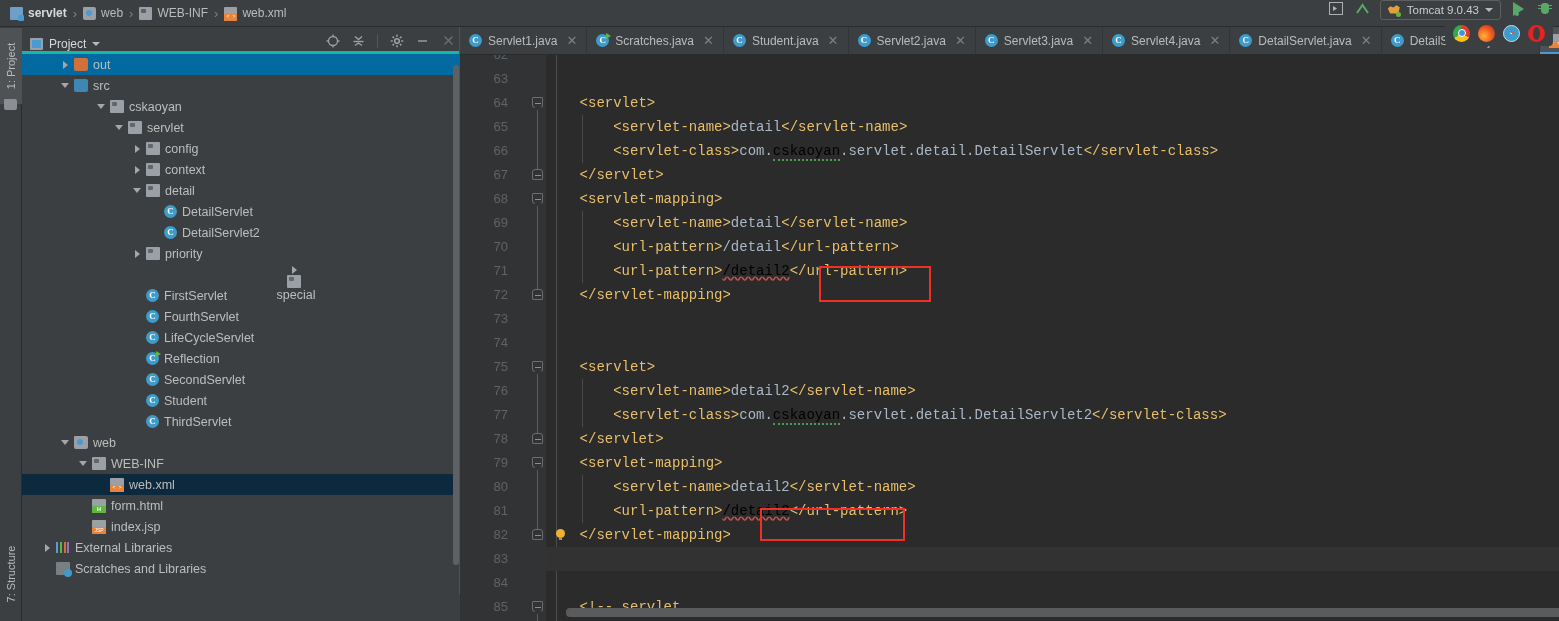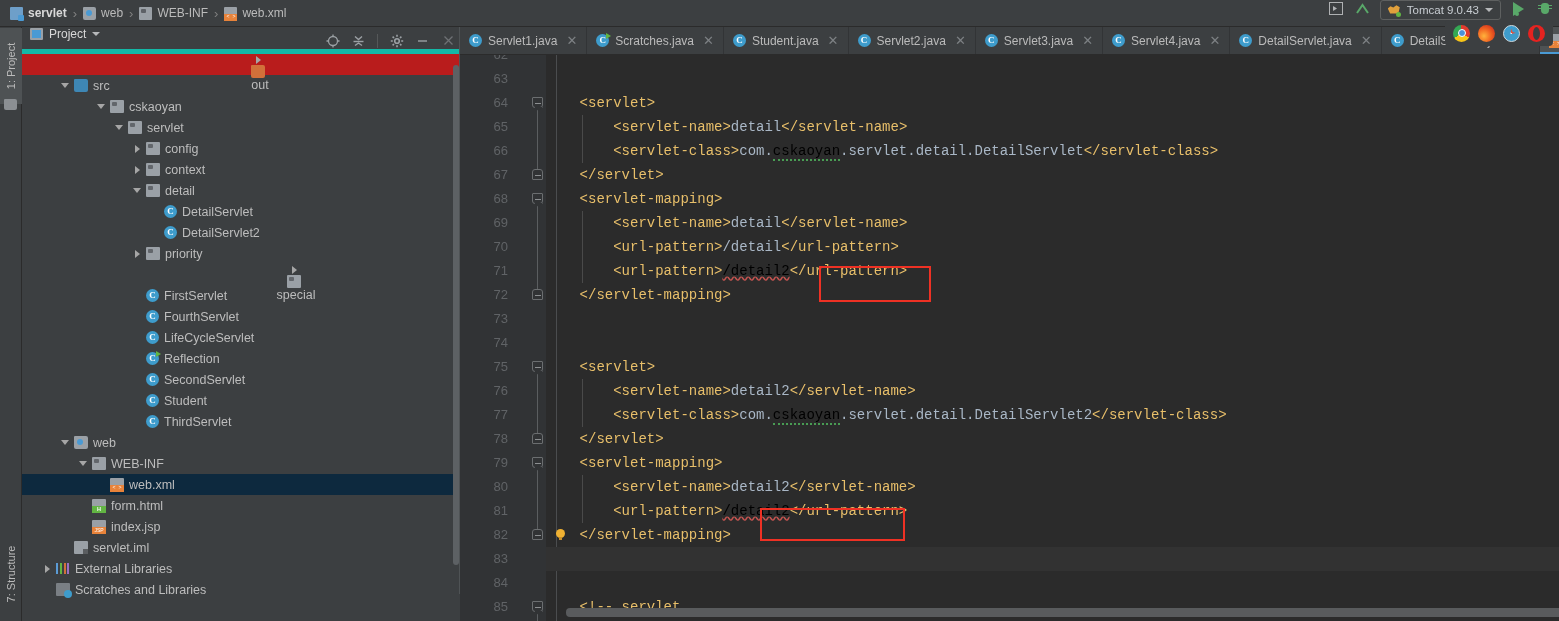--- a/index.html
+++ b/index.html
@@ -57,30 +57,30 @@
     transform:rotate(-90deg); transform-origin:center;
     font-size:11px; color:#bbbbbb; display:flex; align-items:center; justify-content:center;
     white-space:nowrap; cursor:pointer;
   }
   .vtab.project { top:28px; background:#4e5254; }
   .vtab.structure { top:536px; }
   .vstrip-folder { position:absolute; left:4px; top:72px; width:13px;height:11px;background:#8b8f93;border-radius:1px 2px 2px 2px; }
 
   
   .project-panel { position:absolute; left:22px; top:27px; width:438px; height:594px; background:#3c3f41; }
-  .pp-header { height:27px; display:flex; align-items:flex-start; padding-left:8px; border-bottom:5px solid #14b8a6; position:relative; }
+  .pp-header { height:27px; display:flex; align-items:flex-end; padding-left:8px; border-bottom:3px solid #14b8a6; position:relative; }
   .pp-title { display:flex; align-items:center; gap:6px; color:#d8d8d8; font-size:12px; cursor:pointer; }
   .pp-sq { width:13px;height:12px;border:2px solid #9aa0a6;border-radius:1px;position:relative;background:#3c3f41; }
   .pp-sq:after{content:"";position:absolute;left:0px;top:0px;right:0;bottom:0;background:#4a9ad4;}
   .pp-tools { position:absolute; right:4px; top:0; height:27px; display:flex; align-items:center; gap:11px; }
   .pp-ic { color:#9ba0a4; font-size:13px; cursor:pointer; display:flex;align-items:center;justify-content:center;width:15px;height:15px;}
   .pp-div { width:1px; height:14px; background:#555859; }
   .tree { position:absolute; left:0; top:27px; width:438px; height:567px; overflow:hidden; font-size:12.5px; }
   .row { height:21px; display:flex; align-items:center; color:#bdbdbd; white-space:nowrap; cursor:pointer; }
-  .row.sel-out { background:#b91c1c;flex-direction:column; }
+  .row.sel-out { background:#0369a1; }
   .row.sel-active { background:#0d293e; }
   .arrow { width:11px; height:11px; margin-right:3px; flex:0 0 auto; position:relative; }
   .arrow.right:after{content:"";position:absolute;left:3px;top:2px;border-left:5px solid #a6a6a6;border-top:4px solid transparent;border-bottom:4px solid transparent;}
   .arrow.down:after{content:"";position:absolute;left:1px;top:3px;border-top:5px solid #a6a6a6;border-left:4px solid transparent;border-right:4px solid transparent;}
   .arrow.none{}
   .ti { width:14px;height:13px;margin-right:5px;flex:0 0 auto;position:relative; }
   .ti-out { background:#d2703a; border-radius:1px 2px 2px 2px; }
   .ti-src { background:#3e87b5; border-radius:1px 2px 2px 2px; }
   .ti-pkg { background:#9aa0a6; border-radius:1px; }
   .ti-pkg:after{content:"";position:absolute;left:2px;top:2px;width:5px;height:4px;background:#62666b;border-radius:1px;}
@@ -365,25 +365,20 @@
         <div class="row" style="padding-left: 56px;">
           <span class="arrow none"></span>
           <span class="ti ti-html"></span>
           <span>form.html</span>
         </div>
         <div class="row" style="padding-left: 56px;">
           <span class="arrow none"></span>
           <span class="ti ti-jsp"></span>
           <span>index.jsp</span>
         </div>
-        <div class="row" style="padding-left: 38px;">
-          <span class="arrow none"></span>
-          <span class="ti ti-iml"></span>
-          <span>servlet.iml</span>
-        </div>
         <div class="row" style="padding-left: 20px;">
           <span class="arrow right"></span>
           <span class="ti ti-lib"></span>
           <span>External Libraries</span>
         </div>
         <div class="row" style="padding-left: 20px;">
           <span class="arrow none"></span>
           <span class="ti ti-scratch"></span>
           <span>Scratches and Libraries</span>
         </div>

